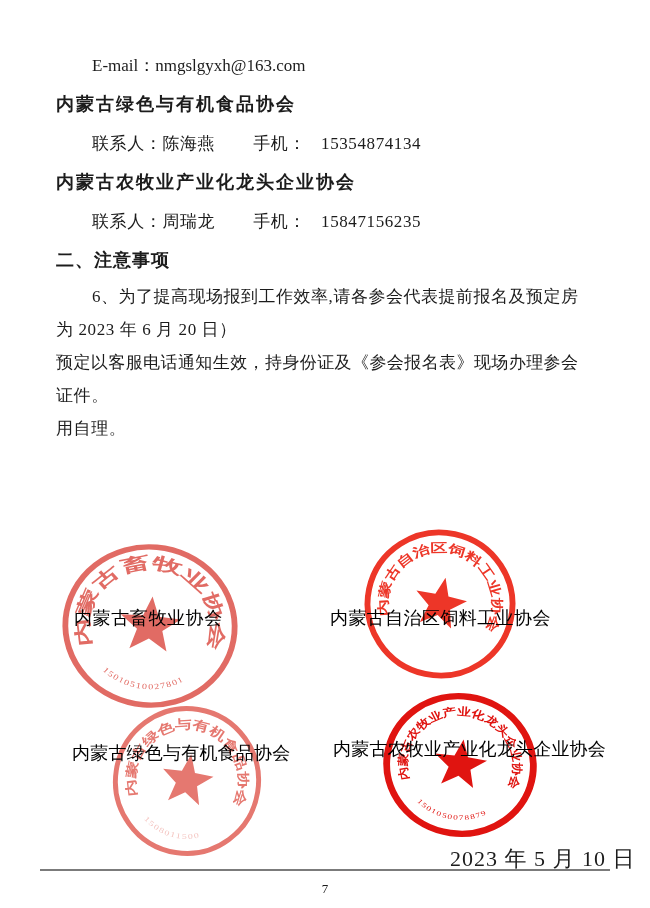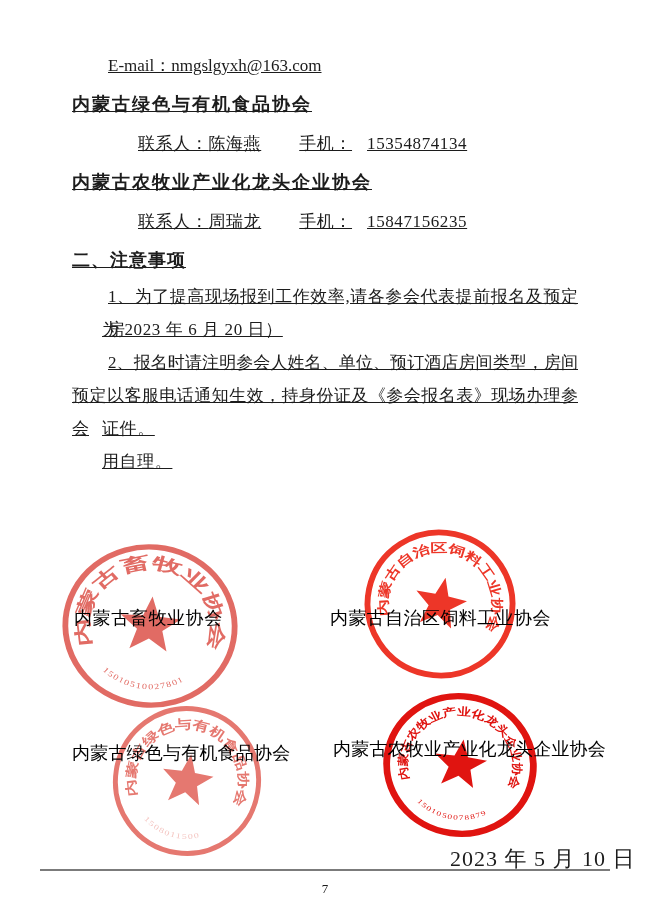--- a/index.html
+++ b/index.html
@@ -1,31 +1,31 @@
 <!DOCTYPE html>
 <html><head>
 <meta charset="utf-8">
 <style>
   html,body { margin:0; padding:0; background:#ffffff; }
   .page {
     position:relative; width:650px; height:908px; background:#ffffff;
     font-family:"Liberation Serif","DejaVu Serif",serif;
     color:#1c1c1c; overflow:hidden;
   }
-  .textflow { position:absolute; left:72px; right:72px; top:46px;text-decoration:underline; }
+  .textflow { position:absolute; left:56px; right:72px; top:46px; }
   .line { font-size:17px; height:33px; line-height:33px; white-space:nowrap; }
   .sec  { height:39px; line-height:39px; }
   .org  { font-weight:bold; font-size:18px; letter-spacing:2px; }
   .heading { font-weight:bold; font-size:18px; letter-spacing:1px; }
   .indent1 { padding-left:36px; }
   .indent2 { padding-left:29px; }
   .fill { white-space:normal; text-align:justify; text-align-last:justify; }
   .gap1 { margin-left:38px; }
   .gap2 { margin-left:15px; }
-  .cjkspace { letter-spacing:0.6px;margin-left:30px; }
+  .cjkspace { letter-spacing:0.6px; }
 
   .stamp-label { position:absolute; font-size:18px; color:#000; white-space:nowrap; z-index:1; }
   #L1 { left:74px;  top:606px; letter-spacing:0.6px; }
   #L2 { left:330px; top:606px; letter-spacing:0.4px; }
   #L3 { left:72px;  top:741px; letter-spacing:0.2px; }
   #L4 { left:333px; top:737px; letter-spacing:0.2px; }
 
   .stamp { position:absolute; mix-blend-mode:multiply; z-index:2; }
   #s1 { left:60px;  top:542px; width:180px; height:168px; transform:rotate(5deg);  opacity:.82; }
   #s2 { left:363px; top:528px; width:154px; height:152px; transform:rotate(12deg); opacity:.95; }
@@ -50,24 +50,23 @@
       <span>联系人：</span><span>陈海燕</span><span class="gap1">手机：</span><span class="gap2">15354874134</span>
     </div>
 
     <div class="line sec org">内蒙古农牧业产业化龙头企业协会</div>
     <div class="line sec indent1 cjkspace">
       <span>联系人：</span><span>周瑞龙</span><span class="gap1">手机：</span><span class="gap2">15847156235</span>
     </div>
 
     <div class="line sec heading">二、注意事项</div>
 
-    <div class="line indent1 fill">1、为了提高现场报到工作效率,请各参会代表提前报名及预定房</div>
+    <div class="line indent1 fill">6、为了提高现场报到工作效率,请各参会代表提前报名及预定房</div>
     <div class="line cjkspace">为 2023 年 6 月 20 日）</div>
 
-    <div class="line indent1 fill">2、报名时请注明参会人姓名、单位、预订酒店房间类型，房间</div>
     <div class="line fill">预定以客服电话通知生效，持身份证及《参会报名表》现场办理参会</div>
     <div class="line cjkspace">证件。</div>
 
     <div class="line cjkspace">用自理。</div>
   </div>
 
   <div class="stamp-label" id="L1">内蒙古畜牧业协会</div>
   <div class="stamp-label" id="L2">内蒙古自治区饲料工业协会</div>
   <div class="stamp-label" id="L3">内蒙古绿色与有机食品协会</div>
   <div class="stamp-label" id="L4">内蒙古农牧业产业化龙头企业协会</div>

